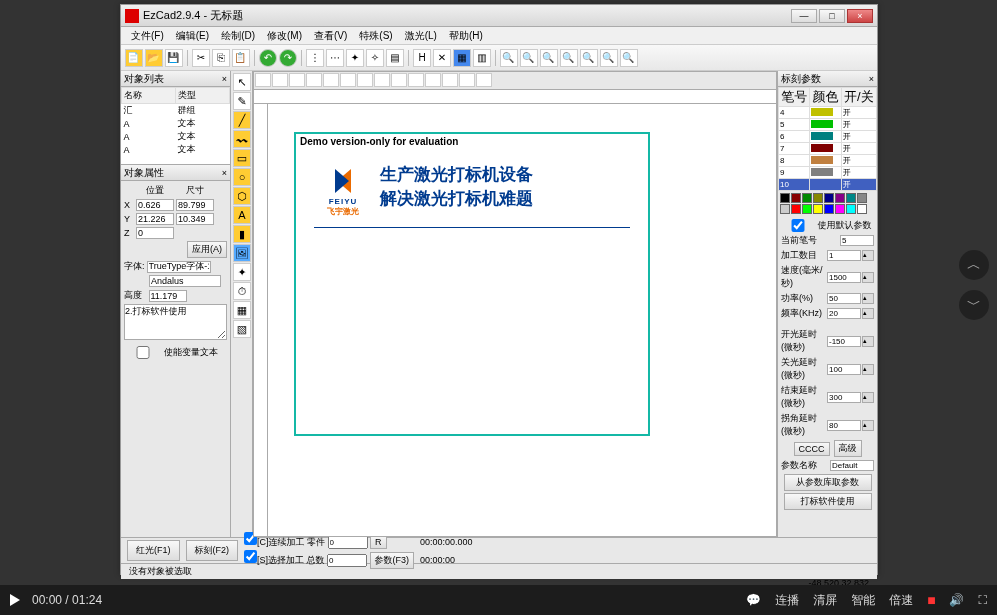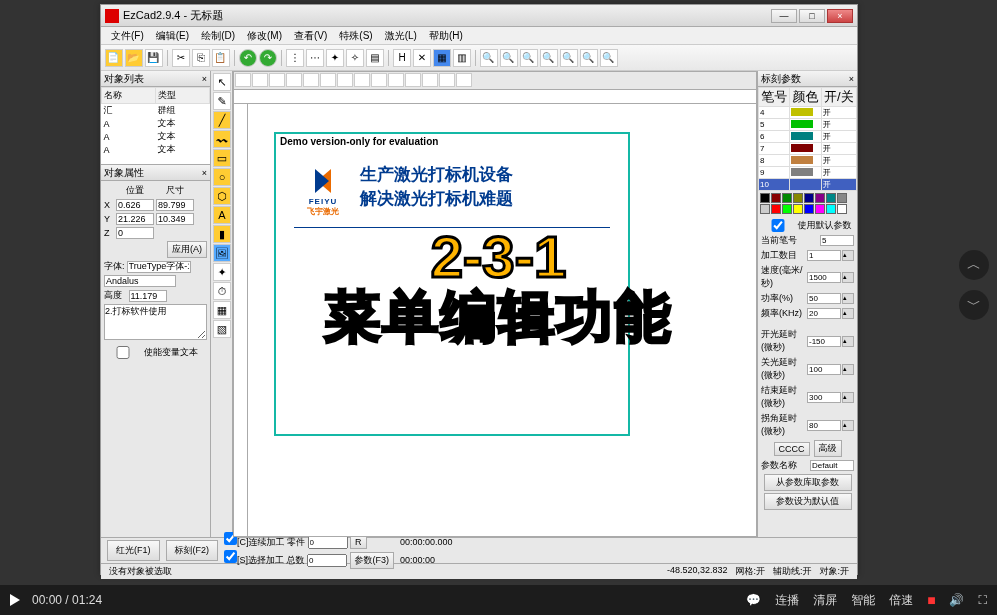--- a/index.html
+++ b/index.html
@@ -1,18 +1,18 @@
 <!DOCTYPE html>
 <html><head>
 <meta charset="utf-8">
 <style>
 * { box-sizing: border-box; margin: 0; padding: 0; font-family: "Microsoft YaHei", Arial, sans-serif; }
 body { background: #000; width: 997px; height: 615px; position: relative; overflow: hidden; }
 .video-frame { width: 997px; height: 585px; background: #333; position: relative; }
-.app-window { position: absolute; left: 100px; top: 4px; width: 758px; height: 571px; background: #e8e8e8; border: 1px solid #999; box-shadow: 0 0 6px rgba(0,0,0,0.3); font-size: 10px; }
+.app-window { position: absolute; left: 120px; top: 4px; width: 758px; height: 571px; background: #e8e8e8; border: 1px solid #999; box-shadow: 0 0 6px rgba(0,0,0,0.3); font-size: 10px; }
 .titlebar { height: 22px; background: linear-gradient(#f0f0f0,#d8d8d8); display: flex; align-items: center; padding: 0 4px; border-bottom: 1px solid #aaa; }
 .titlebar-icon { width: 14px; height: 14px; background: #d00; margin-right: 4px; }
 .titlebar-text { flex: 1; font-size: 11px; }
 .win-btns { display: flex; gap: 2px; }
 .win-btn { width: 26px; height: 14px; border: 1px solid #aaa; background: linear-gradient(#f8f8f8,#ddd); text-align: center; font-size: 9px; line-height: 12px; }
 .win-btn.close { background: linear-gradient(#e88,#c44); border-color: #a33; color: #fff; }
 .menubar { height: 18px; background: #f0f0f0; display: flex; padding: 0 4px; border-bottom: 1px solid #ccc; }
 .menu-item { padding: 2px 6px; font-size: 10px; cursor: default; }
 .toolbar { height: 26px; background: linear-gradient(#f8f8f8,#e8e8e8); display: flex; align-items: center; padding: 0 4px; gap: 2px; border-bottom: 1px solid #ccc; }
 .tbtn { width: 18px; height: 18px; border: 1px solid #ccc; background: #fff; display: flex; align-items: center; justify-content: center; font-size: 10px; }
@@ -63,21 +63,21 @@
 .color-sw { width: 22px; height: 8px; display: inline-block; }
 .palette { display: flex; flex-wrap: wrap; padding: 2px; gap: 1px; }
 .pc { width: 10px; height: 10px; border: 1px solid #666; }
 .param { padding: 3px; font-size: 9px; }
 .param-row { display: flex; margin-bottom: 2px; align-items: center; }
 .param-row label { flex: 1; }
 .param-row input { width: 34px; font-size: 8px; border: 1px solid #aaa; padding: 0 1px; }
 .param-btn { width: 12px; height: 11px; background: #ddd; border: 1px solid #aaa; font-size: 7px; margin-left: 1px; }
 .bottom-marking { height: 26px; background: #e8e8e8; border-top: 1px solid #aaa; display: flex; align-items: center; padding: 0 6px; gap: 6px; font-size: 9px; }
 .mark-btn { padding: 3px 8px; background: linear-gradient(#f8f8f8,#ddd); border: 1px solid #aaa; font-size: 9px; }
-.statusbar { height: 16px; background: #e8e8e8; border-top: 1px solid #aaa; display: flex; font-size: 9px; padding: 1px 4px; }
+.statusbar { height: 16px; background: #e8e8e8; border-top: 1px solid #aaa; display: flex; font-size: 9px; padding: 1px 4px; flex-direction: column; }
 .statusbar span { padding: 0 4px; }
 .statusbar .r { margin-left: auto; }
 .overlay-title { position: absolute; left: 50%; top: 49%; transform: translate(-50%,-50%); text-align: center; pointer-events: none; }
 .ot-num { font-size: 58px; font-weight: 900; color: #ffb400; -webkit-text-stroke: 3px #000; text-stroke: 3px #000; line-height: 1.05; }
 .ot-cn { font-size: 56px; font-weight: 900; color: #ffb400; -webkit-text-stroke: 3px #000; text-stroke: 3px #000; line-height: 1.05; letter-spacing: 2px; }
 .side-nav { position: absolute; right: 8px; top: 250px; display: flex; flex-direction: column; gap: 10px; }
 .nav-circ { width: 30px; height: 30px; border-radius: 50%; background: rgba(0,0,0,0.35); display: flex; align-items: center; justify-content: center; color: rgba(255,255,255,0.6); font-size: 14px; }
 .player { position: absolute; left: 0; bottom: 0; width: 997px; height: 30px; background: #1c1c1c; display: flex; align-items: center; padding: 0 10px; gap: 12px; color: #ddd; font-size: 12px; }
 .play-btn { width: 0; height: 0; border-top: 6px solid transparent; border-bottom: 6px solid transparent; border-left: 10px solid #fff; cursor: pointer; }
 .player .right { margin-left: auto; display: flex; gap: 14px; align-items: center; }
@@ -198,21 +198,21 @@
               <input value="0" style="">
             </div>
      <div class="prop-row" style="justify-content:flex-end">
               <button class="btn-sm">应用(A)</button>
             </div>
      <div class="prop-row">
               <span>字体:</span>
               <input style="width: 64px;" value="TrueType字体-179">
             </div>
      <div class="prop-row">
-              <input style="width: 72px;" value="Andalus">
+              <input style="width: 72px; margin-left: 25px;" value="Andalus">
             </div>
      <div class="prop-row"><span>高度</span>&nbsp;<input value="11.179" style=""></div>
      <textarea style="width: 100%; height: 36px; font-size: 9px; border: 1px solid rgb(170, 170, 170);">2.打标软件使用</textarea>
      <div class="prop-row" style="margin-top:4px">
               <input type="checkbox" style="">
               <span>使能变量文本</span>
             </div>
     </div>
    </div>
 
@@ -392,21 +392,21 @@
               <button class="btn-sm">高级</button>
             </div>
      <div class="param-row">
               <label>参数名称</label>
               <input style="width: 44px;" value="Default">
             </div>
      <div class="param-row" style="justify-content:center">
               <button class="btn-sm" style="width:88px">从参数库取参数</button>
             </div>
      <div class="param-row" style="justify-content:center">
-              <button class="btn-sm" style="width:88px">参数设为默认值</button>
+              <button class="btn-sm" style="width:88px">打标软件使用</button>
             </div>
     </div>
    </div>
   </div>
 
   <div class="bottom-marking">
    <button class="mark-btn">红光(F1)</button>
    <button class="mark-btn">标刻(F2)</button>
    <div style="display:flex;flex-direction:column;gap:1px">
     <div><input type="checkbox" checked="" style=""><span>[C]连续加工</span>&nbsp;<span>零件</span>&nbsp;<input style="width: 40px; font-size: 8px;" value="0">&nbsp;<button class="btn-sm">R</button></div>
@@ -420,24 +420,20 @@
 
   <div class="statusbar">
    <span>没有对象被选取</span>
    <span class="r">-48.520,32.832</span>
    <span>网格:开</span>
    <span>辅助线:开</span>
    <span>对象:开</span>
   </div>
  </div>
 
- <div class="overlay-title">
-  <div class="ot-num">2-3-1</div>
-  <div class="ot-cn">菜单编辑功能</div>
- </div>
 
  <div class="side-nav">
   <div class="nav-circ">︿</div>
   <div class="nav-circ">﹀</div>
  </div>
 </div>
 
 <div class="player">
  <div class="play-btn"></div>
  <span>00:00 / 01:24</span>

